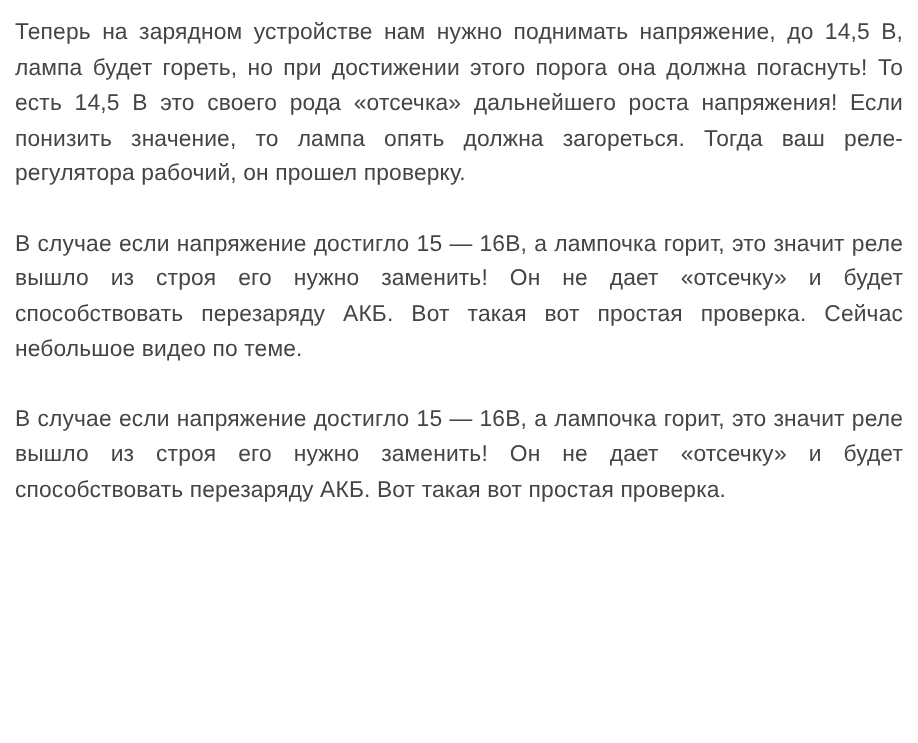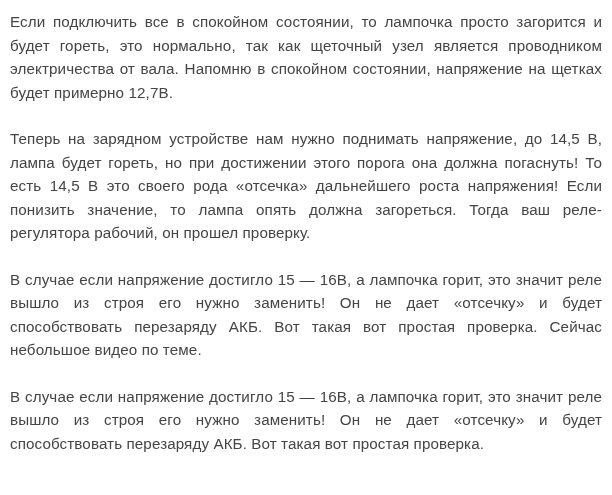--- a/index.html
+++ b/index.html
@@ -28,17 +28,16 @@
     letter-spacing: 0.1px;
   }
   .para:last-child {
     margin-bottom: 0;
   }
 </style>
 </head>
 <body>
 
 <div class="article">
-  <p class="para">Если подключить все в спокойном состоянии, то лампочка просто загорится и будет гореть, это нормально, так как щеточный узел является проводником электричества от вала. Напомню в спокойном состоянии, напряжение на щетках будет примерно 12,7В.</p>
   <p class="para">Теперь на зарядном устройстве нам нужно поднимать напряжение, до 14,5 В, лампа будет гореть, но при достижении этого порога она должна погаснуть! То есть 14,5 В это своего рода «отсечка» дальнейшего роста напряжения! Если понизить значение, то лампа опять должна загореться. Тогда ваш реле-регулятора рабочий, он прошел проверку.</p>
   <p class="para">В случае если напряжение достигло 15 — 16В, а лампочка горит, это значит реле вышло из строя его нужно заменить! Он не дает «отсечку» и будет способствовать перезаряду АКБ. Вот такая вот простая проверка. Сейчас небольшое видео по теме.</p>
   <p class="para">В случае если напряжение достигло 15 — 16В, а лампочка горит, это значит реле вышло из строя его нужно заменить! Он не дает «отсечку» и будет способствовать перезаряду АКБ. Вот такая вот простая проверка.</p>
 </div>
 
 </body></html>

